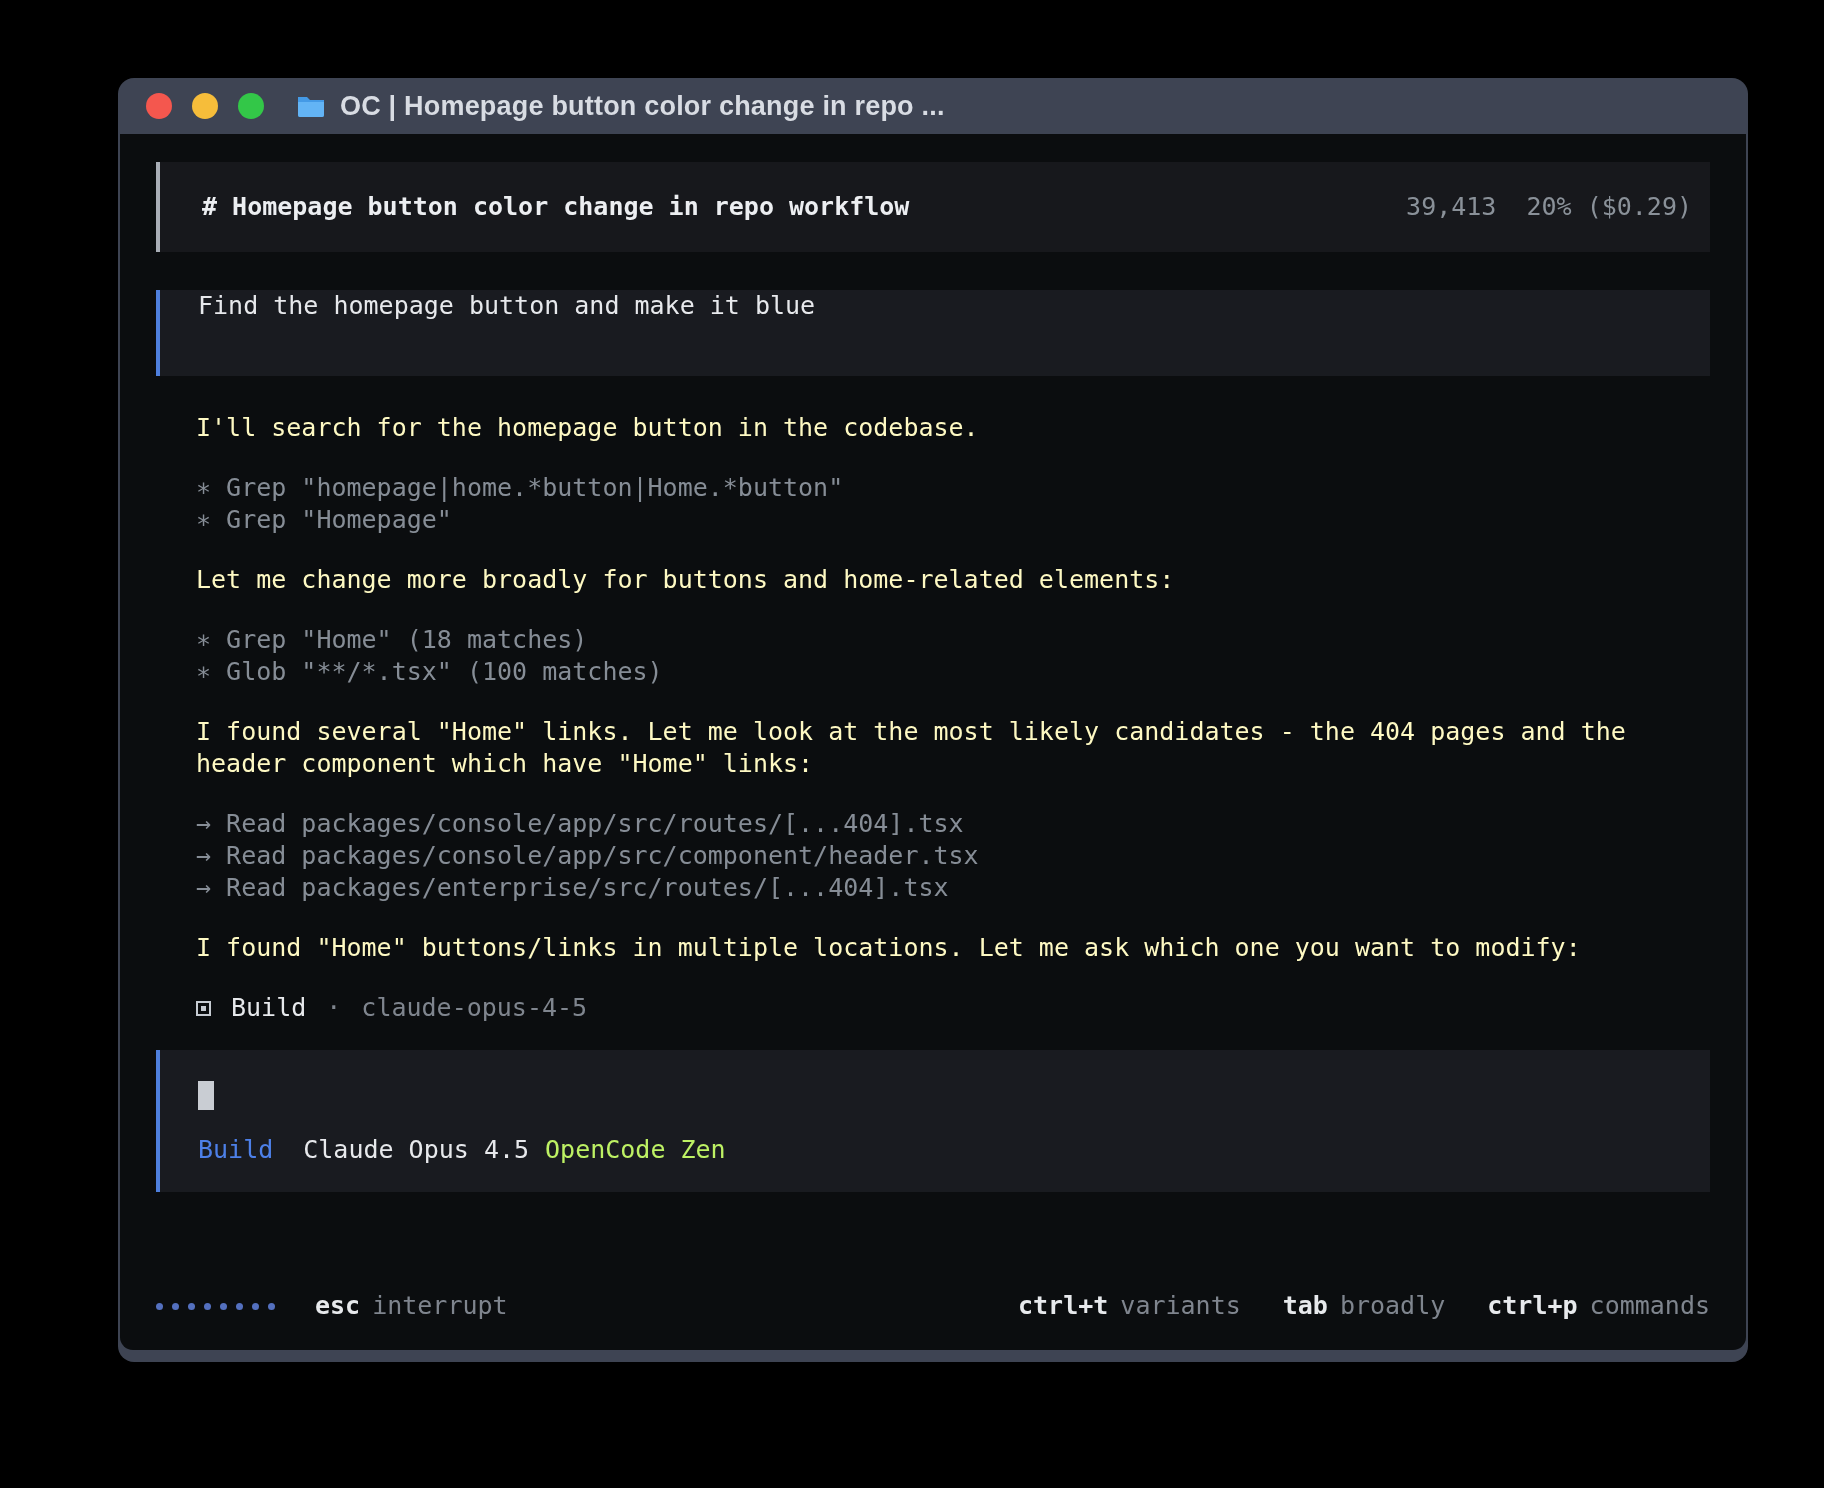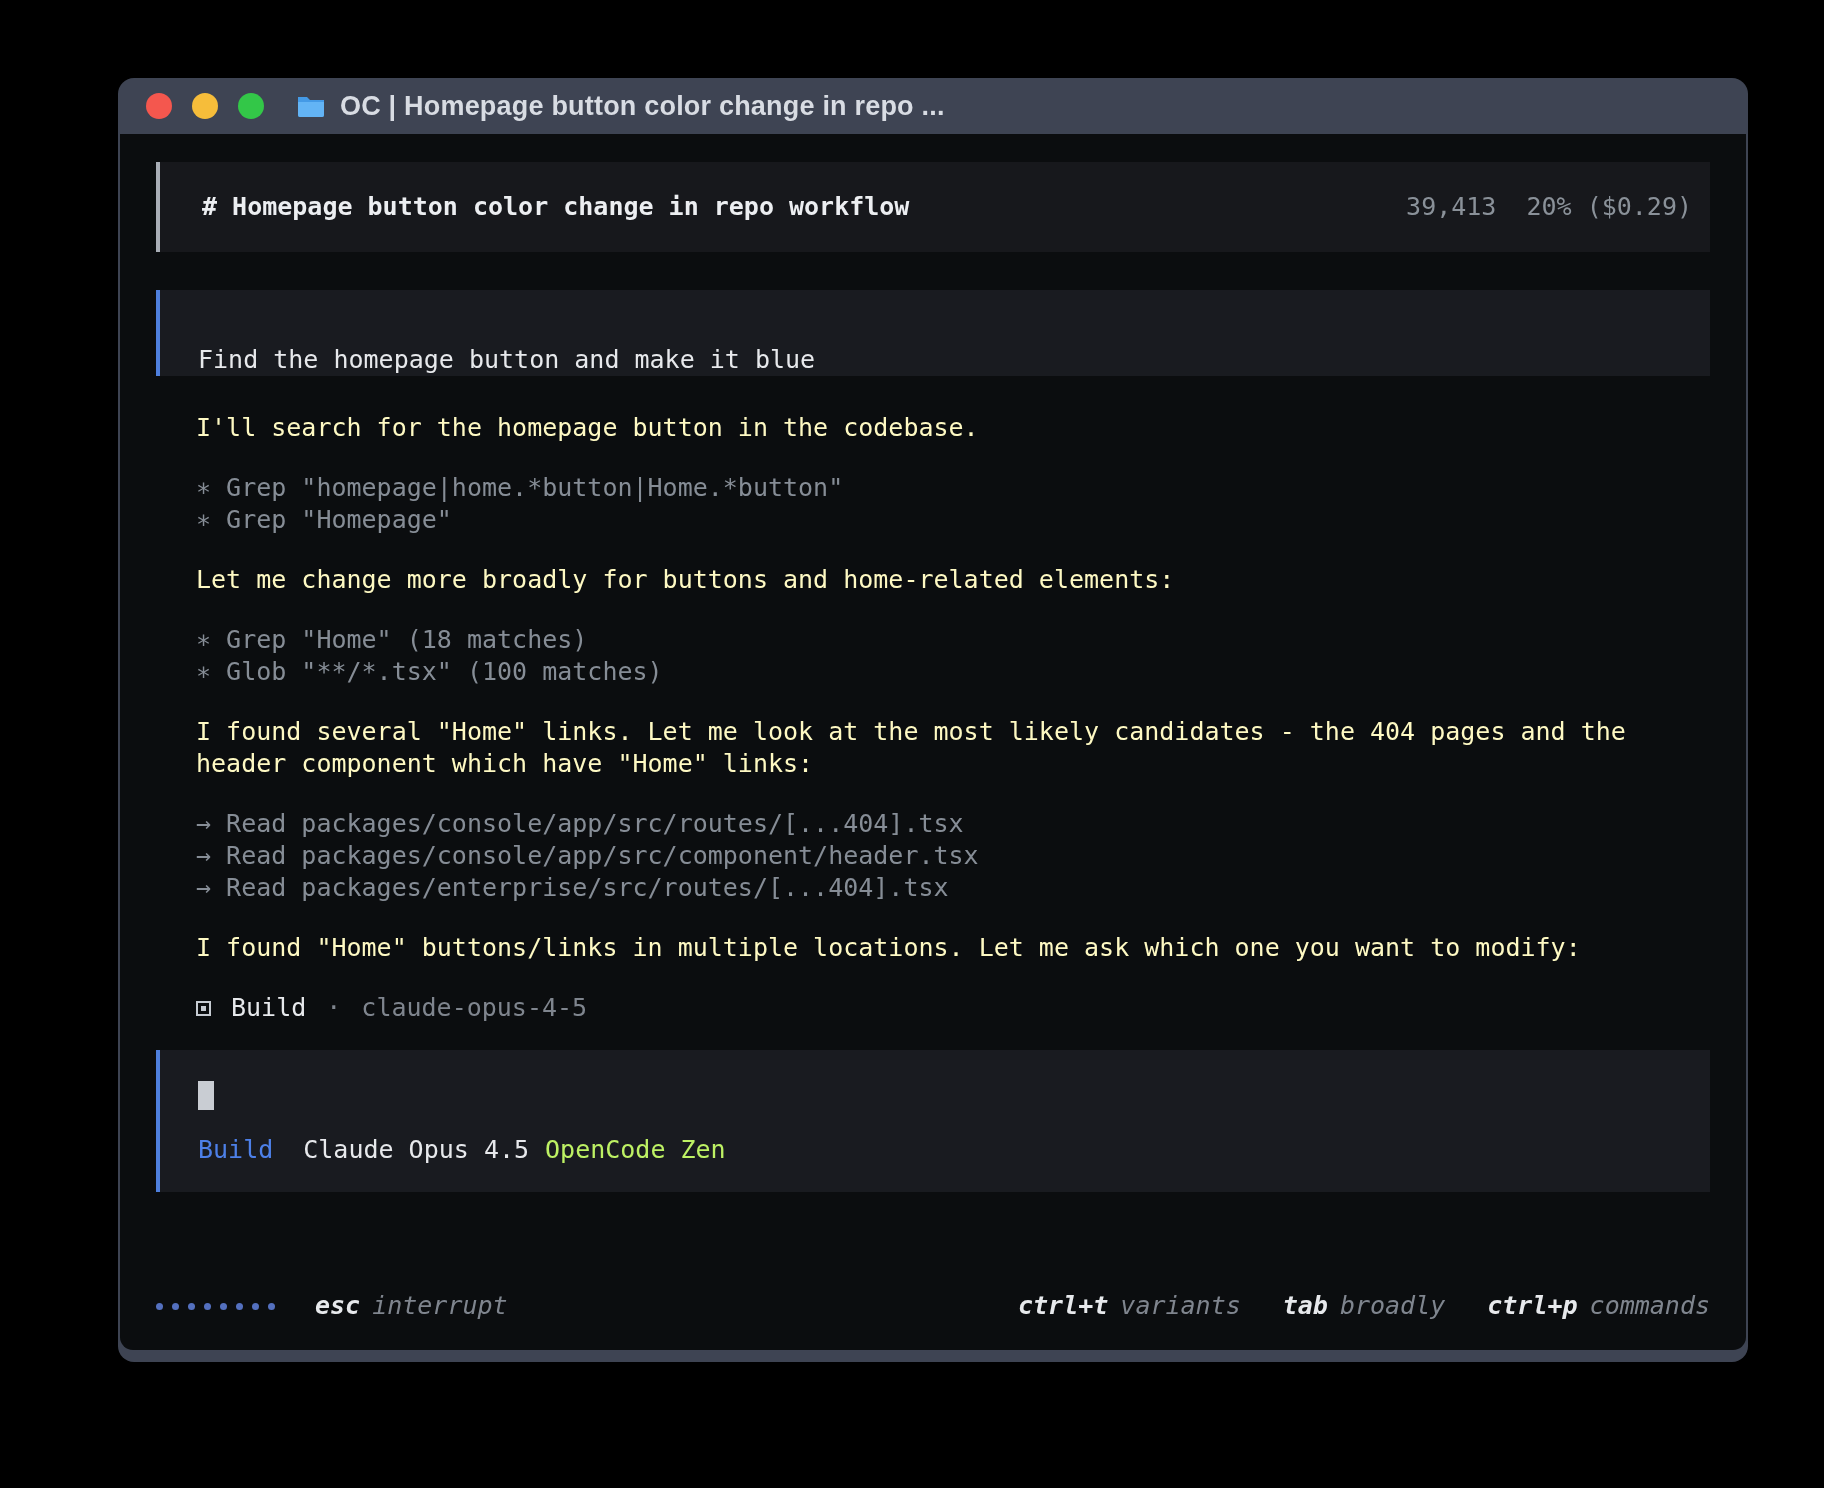--- a/index.html
+++ b/index.html
@@ -24,21 +24,21 @@
              padding:28px 36px 28px; display:flex; flex-direction:column;
              font-size:25px; line-height:32px; color:#e4e6e9; }
 
   .session-header { height:90px; flex:0 0 90px; background:#17181c;
                     border-left:4px solid #a9aeb6; display:flex; align-items:center;
                     justify-content:space-between; padding:0 18px 0 42px; }
   .session-title { font-weight:700; color:#eceef1; }
   .session-metrics { color:#8a9199; display:flex; gap:30px; }
 
   .user-block { margin-top:38px; flex:0 0 86px; background:#191b20;
-                border-left:4px solid #4e7fdd; display:flex; align-items:flex-end;
+                border-left:4px solid #4e7fdd; display:flex; align-items:flex-start;
                 padding:0 18px 0 38px; color:#e7e9ec; }
 
   .transcript { margin-top:36px; padding-left:40px; }
   .block { margin-bottom:28px; }
   .line { white-space:pre-wrap; }
   .line.text { color:#fef9c3; }
   .line.tool { color:#868d96; }
 
   .agent-row { display:flex; align-items:center; gap:20px; padding-left:40px; margin-bottom:26px; }
   .agent-icon { width:15px; height:15px; border:2px solid #c6cbd2;
@@ -50,21 +50,21 @@
 
   .input-panel { background:#191b20; border-left:4px solid #4e7fdd;
                  padding:28px 18px 26px 38px; }
   .text-cursor { display:inline-block; width:16px; height:29px; background:#c9cdd3;
                  vertical-align:middle; }
   .input-meta { margin-top:24px; display:flex; align-items:baseline; }
   .meta-agent { color:#4d80e8; }
   .meta-model { color:#e7e9ec; margin-left:30px; }
   .meta-provider { color:#bef264; margin-left:16px; }
 
-  .status-bar { margin-top:auto; display:flex; align-items:center; justify-content:space-between;font-style:italic; }
+  .status-bar { margin-top:auto; display:flex; align-items:center; justify-content:space-between; }
   .status-left { display:flex; align-items:center; }
   .spinner { display:flex; gap:9px; align-items:center; }
   .spinner span { width:7px; height:7px; border-radius:50%; background:#5470bf; }
   .esc-hint { margin-left:40px; display:flex; }
   .key { font-weight:700; color:#e7e9ec; }
   .hint-label { color:#7f858e; margin-left:12px; }
   .status-right { display:flex; gap:42px; }
   .shortcut { display:flex; }
 </style>
 </head>

